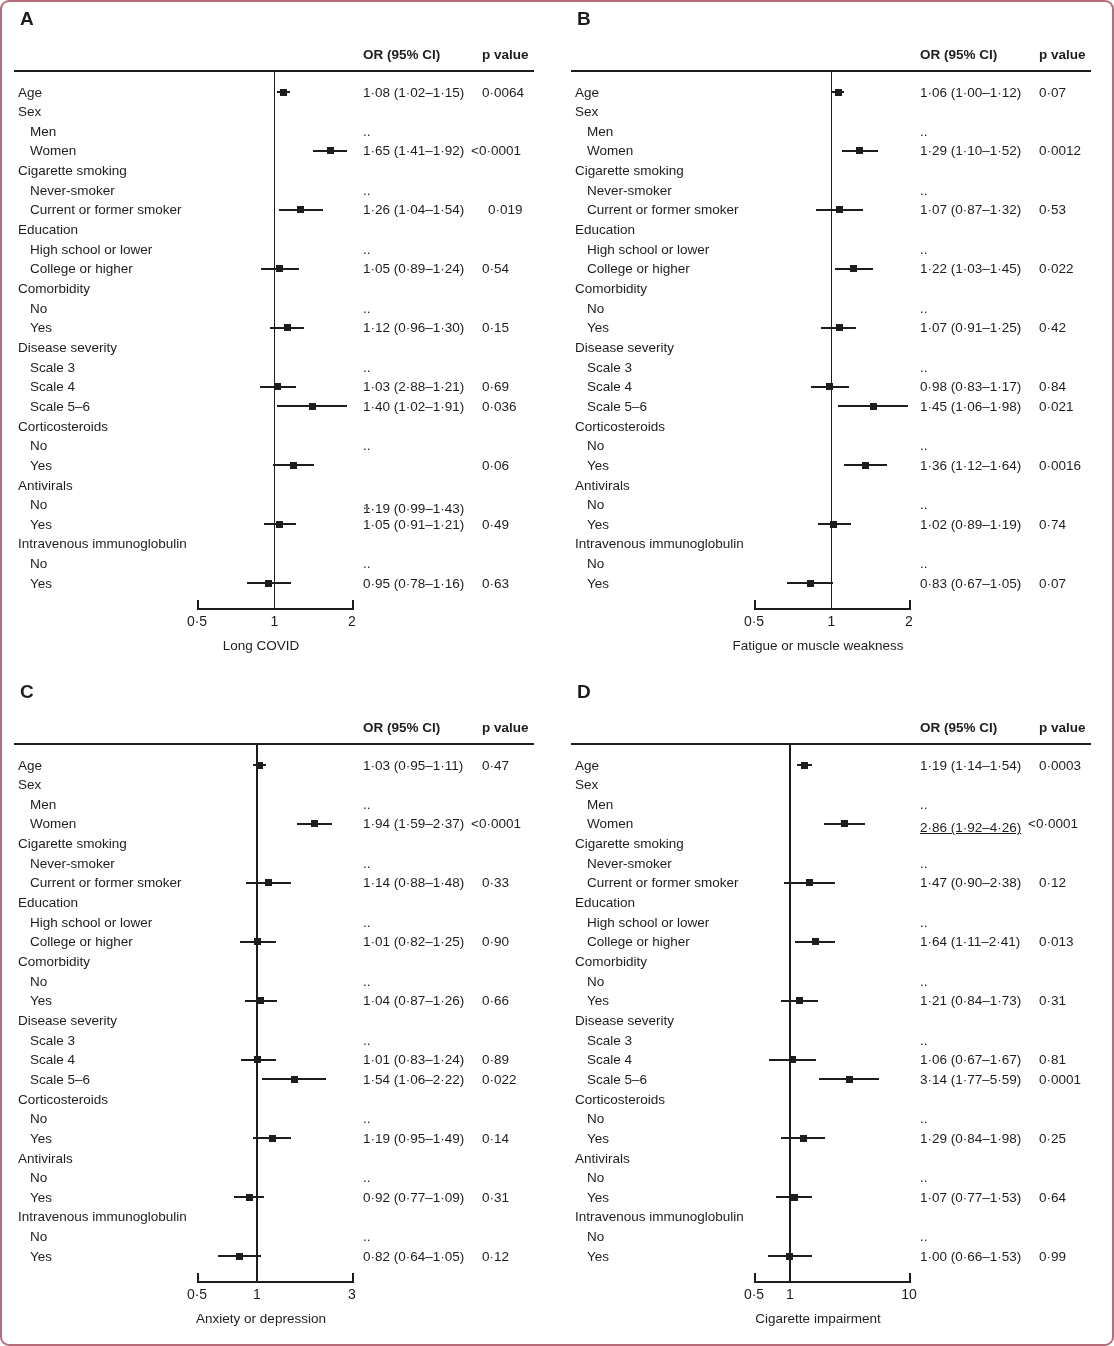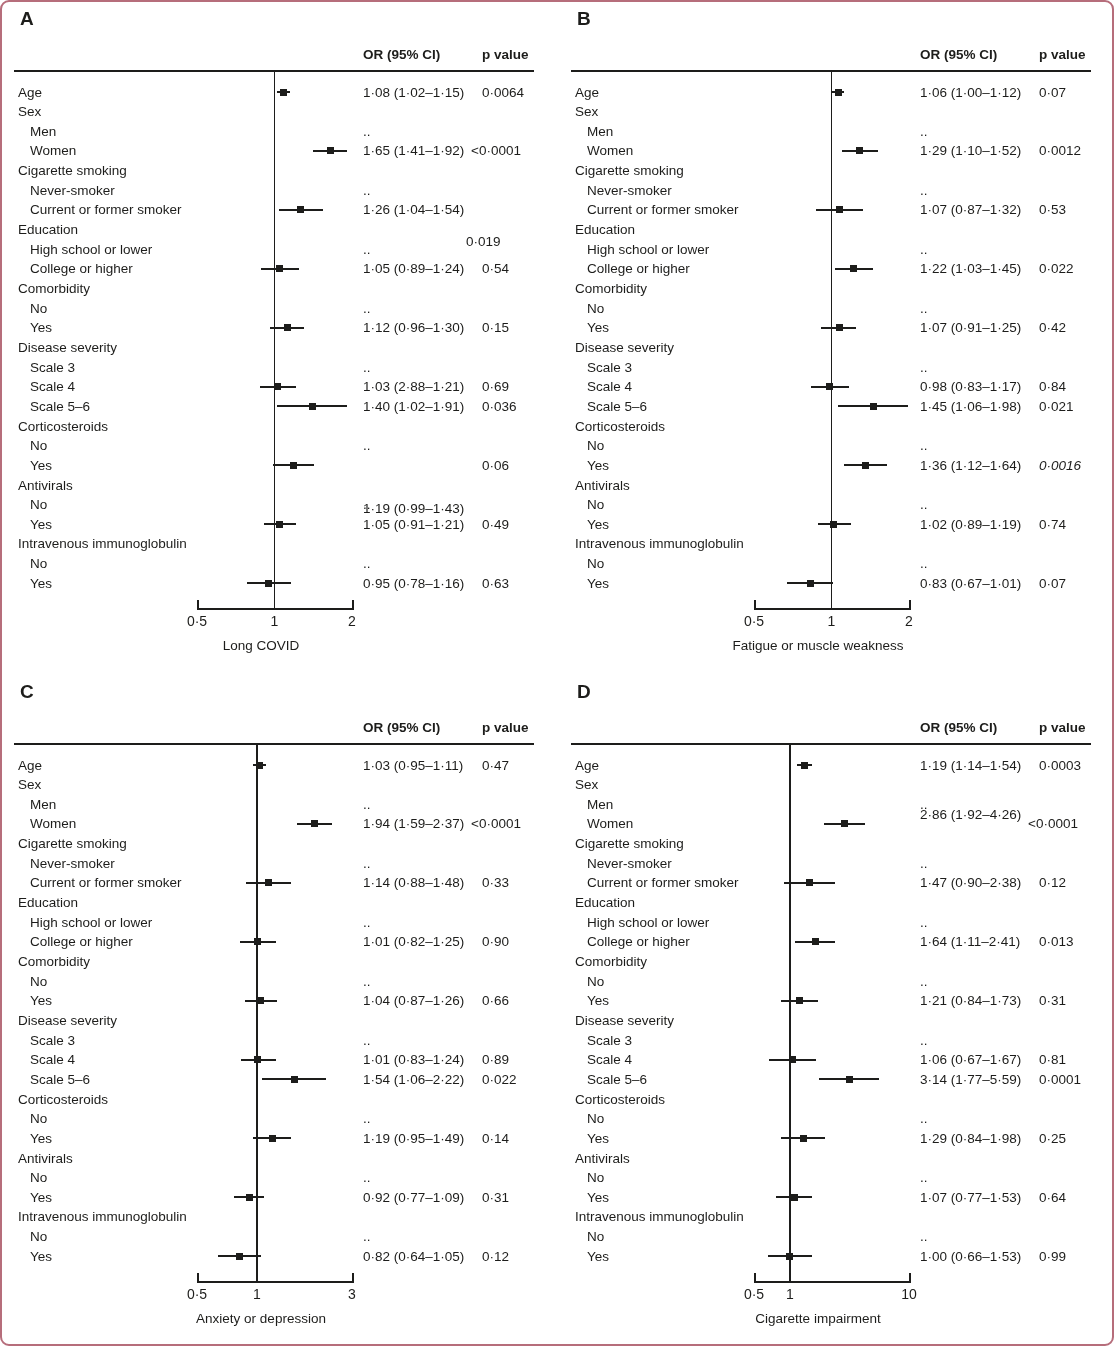--- a/index.html
+++ b/index.html
@@ -53,21 +53,21 @@
       <div class="abs" style="left: 326.991px; top: 147.45px; width: 7px; height: 7px; background: rgb(29, 29, 27);"></div>
       <div class="abs rowtext" style="left: 363px; top: 142.45px;">1·65 (1·41–1·92)</div>
       <div class="abs rowtext" style="left: 471px; top: 142.45px;">&lt;0·0001</div>
       <div class="abs rowtext" style="left: 18px; top: 162.1px;">Cigarette smoking</div>
       <div class="abs rowtext" style="left: 30px; top: 181.75px;">Never-smoker</div>
       <div class="abs rowtext" style="left: 363px; top: 181.75px;">..</div>
       <div class="abs rowtext" style="left: 30px; top: 201.4px;">Current or former smoker</div>
       <div class="abs" style="left: 278.885px; top: 208.9px; width: 43.8919px; height: 2px; background: rgb(29, 29, 27);"></div>
       <div class="abs" style="left: 296.84px; top: 206.4px; width: 7px; height: 7px; background: rgb(29, 29, 27);"></div>
       <div class="abs rowtext" style="left: 363px; top: 201.4px;">1·26 (1·04–1·54)</div>
-      <div class="abs rowtext" style="left: 466px; top: 201.4px; margin-top: 32px;">0·019</div>
+      <div class="abs rowtext" style="left: 488px; top: 201.4px;">0·019</div>
       <div class="abs rowtext" style="left: 18px; top: 221.05px;">Education</div>
       <div class="abs rowtext" style="left: 30px; top: 240.7px;">High school or lower</div>
       <div class="abs rowtext" style="left: 363px; top: 240.7px;">..</div>
       <div class="abs rowtext" style="left: 30px; top: 260.35px;">College or higher</div>
       <div class="abs" style="left: 261.47px; top: 267.85px; width: 37.0809px; height: 2px; background: rgb(29, 29, 27);"></div>
       <div class="abs" style="left: 276.455px; top: 265.35px; width: 7px; height: 7px; background: rgb(29, 29, 27);"></div>
       <div class="abs rowtext" style="left: 363px; top: 260.35px;">1·05 (0·89–1·24)</div>
       <div class="abs rowtext" style="left: 482px; top: 260.35px;">0·54</div>
       <div class="abs rowtext" style="left: 18px; top: 280px;">Comorbidity</div>
       <div class="abs rowtext" style="left: 30px; top: 299.65px;">No</div>
@@ -181,36 +181,36 @@
       <div class="abs" style="left: 312.544px; top: 402.9px; width: 7px; height: 7px; background: rgb(29, 29, 27);"></div>
       <div class="abs rowtext" style="left: 363px; top: 397.9px;">1·45 (1·06–1·98)</div>
       <div class="abs rowtext" style="left: 482px; top: 397.9px;">0·021</div>
       <div class="abs rowtext" style="left: 18px; top: 417.55px;">Corticosteroids</div>
       <div class="abs rowtext" style="left: 30px; top: 437.2px;">No</div>
       <div class="abs rowtext" style="left: 363px; top: 437.2px;">..</div>
       <div class="abs rowtext" style="left: 30px; top: 456.85px;">Yes</div>
       <div class="abs" style="left: 287.171px; top: 464.35px; width: 42.6403px; height: 2px; background: rgb(29, 29, 27);"></div>
       <div class="abs" style="left: 305.38px; top: 461.85px; width: 7px; height: 7px; background: rgb(29, 29, 27);"></div>
       <div class="abs rowtext" style="left: 363px; top: 456.85px;">1·36 (1·12–1·64)</div>
-      <div class="abs rowtext" style="left: 482px; top: 456.85px; font-style: italic;">0·0016</div>
+      <div class="abs rowtext" style="left: 482px; top: 456.85px;">0·0016</div>
       <div class="abs rowtext" style="left: 18px; top: 476.5px;">Antivirals</div>
       <div class="abs rowtext" style="left: 30px; top: 496.15px;">No</div>
       <div class="abs rowtext" style="left: 363px; top: 496.15px;">..</div>
       <div class="abs rowtext" style="left: 30px; top: 515.8px;">Yes</div>
       <div class="abs" style="left: 261.47px; top: 523.3px; width: 32.479px; height: 2px; background: rgb(29, 29, 27);"></div>
       <div class="abs" style="left: 273.214px; top: 520.8px; width: 7px; height: 7px; background: rgb(29, 29, 27);"></div>
       <div class="abs rowtext" style="left: 363px; top: 515.8px;">1·02 (0·89–1·19)</div>
       <div class="abs rowtext" style="left: 482px; top: 515.8px;">0·74</div>
       <div class="abs rowtext" style="left: 18px; top: 535.45px;">Intravenous immunoglobulin</div>
       <div class="abs rowtext" style="left: 30px; top: 555.1px;">No</div>
       <div class="abs rowtext" style="left: 363px; top: 555.1px;">..</div>
       <div class="abs rowtext" style="left: 30px; top: 574.75px;">Yes</div>
       <div class="abs" style="left: 229.723px; top: 582.25px; width: 45.8895px; height: 2px; background: rgb(29, 29, 27);"></div>
       <div class="abs" style="left: 250.167px; top: 579.75px; width: 7px; height: 7px; background: rgb(29, 29, 27);"></div>
-      <div class="abs rowtext" style="left: 363px; top: 574.75px;">0·83 (0·67–1·01)</div>
+      <div class="abs rowtext" style="left: 363px; top: 574.75px;">0·83 (0·67–1·05)</div>
       <div class="abs rowtext" style="left: 482px; top: 574.75px;">0·07</div>
       <div class="abs" style="left: 197px; top: 608px; width: 156.5px; height: 1.5px; background: rgb(29, 29, 27);"></div>
       <div class="abs" style="left: 197px; top: 600px; width: 1.5px; height: 8px; background: rgb(29, 29, 27);"></div>
       <div class="abs" style="left: 352px; top: 600px; width: 1.5px; height: 8px; background: rgb(29, 29, 27);"></div>
       <div class="abs axis-label" style="left: 197px; top: 613px;">0·5</div>
       <div class="abs axis-label" style="left: 274.5px; top: 613px;">1</div>
       <div class="abs axis-label" style="left: 352px; top: 613px;">2</div>
     </div>
   <div class="abs xlabel">Fatigue or muscle weakness</div>
 </div>
@@ -317,21 +317,21 @@
       <div class="abs" style="left: 239.643px; top: 91px; width: 15.5611px; height: 2px; background: rgb(29, 29, 27);"></div>
       <div class="abs" style="left: 244.119px; top: 88.5px; width: 7px; height: 7px; background: rgb(29, 29, 27);"></div>
       <div class="abs rowtext" style="left: 363px; top: 83.5px;">1·19 (1·14–1·54)</div>
       <div class="abs rowtext" style="left: 482px; top: 83.5px;">0·0003</div>
       <div class="abs rowtext" style="left: 18px; top: 103.15px;">Sex</div>
       <div class="abs rowtext" style="left: 30px; top: 122.8px;">Men</div>
       <div class="abs rowtext" style="left: 363px; top: 122.8px;">..</div>
       <div class="abs rowtext" style="left: 30px; top: 142.45px;">Women</div>
       <div class="abs" style="left: 266.615px; top: 149.95px; width: 41.2341px; height: 2px; background: rgb(29, 29, 27);"></div>
       <div class="abs" style="left: 283.733px; top: 147.45px; width: 7px; height: 7px; background: rgb(29, 29, 27);"></div>
-      <div class="abs rowtext" style="left: 363px; top: 133px;">2·86 (1·92–4·26)</div>
+      <div class="abs rowtext" style="left: 363px; top: 146px; text-decoration: underline;">2·86 (1·92–4·26)</div>
       <div class="abs rowtext" style="left: 471px; top: 142.45px;">&lt;0·0001</div>
       <div class="abs rowtext" style="left: 18px; top: 162.1px;">Cigarette smoking</div>
       <div class="abs rowtext" style="left: 30px; top: 181.75px;">Never-smoker</div>
       <div class="abs rowtext" style="left: 363px; top: 181.75px;">..</div>
       <div class="abs rowtext" style="left: 30px; top: 201.4px;">Current or former smoker</div>
       <div class="abs" style="left: 227.412px; top: 208.9px; width: 50.3154px; height: 2px; background: rgb(29, 29, 27);"></div>
       <div class="abs" style="left: 249.297px; top: 206.4px; width: 7px; height: 7px; background: rgb(29, 29, 27);"></div>
       <div class="abs rowtext" style="left: 363px; top: 201.4px;">1·47 (0·90–2·38)</div>
       <div class="abs rowtext" style="left: 482px; top: 201.4px;">0·12</div>
       <div class="abs rowtext" style="left: 18px; top: 221.05px;">Education</div>

